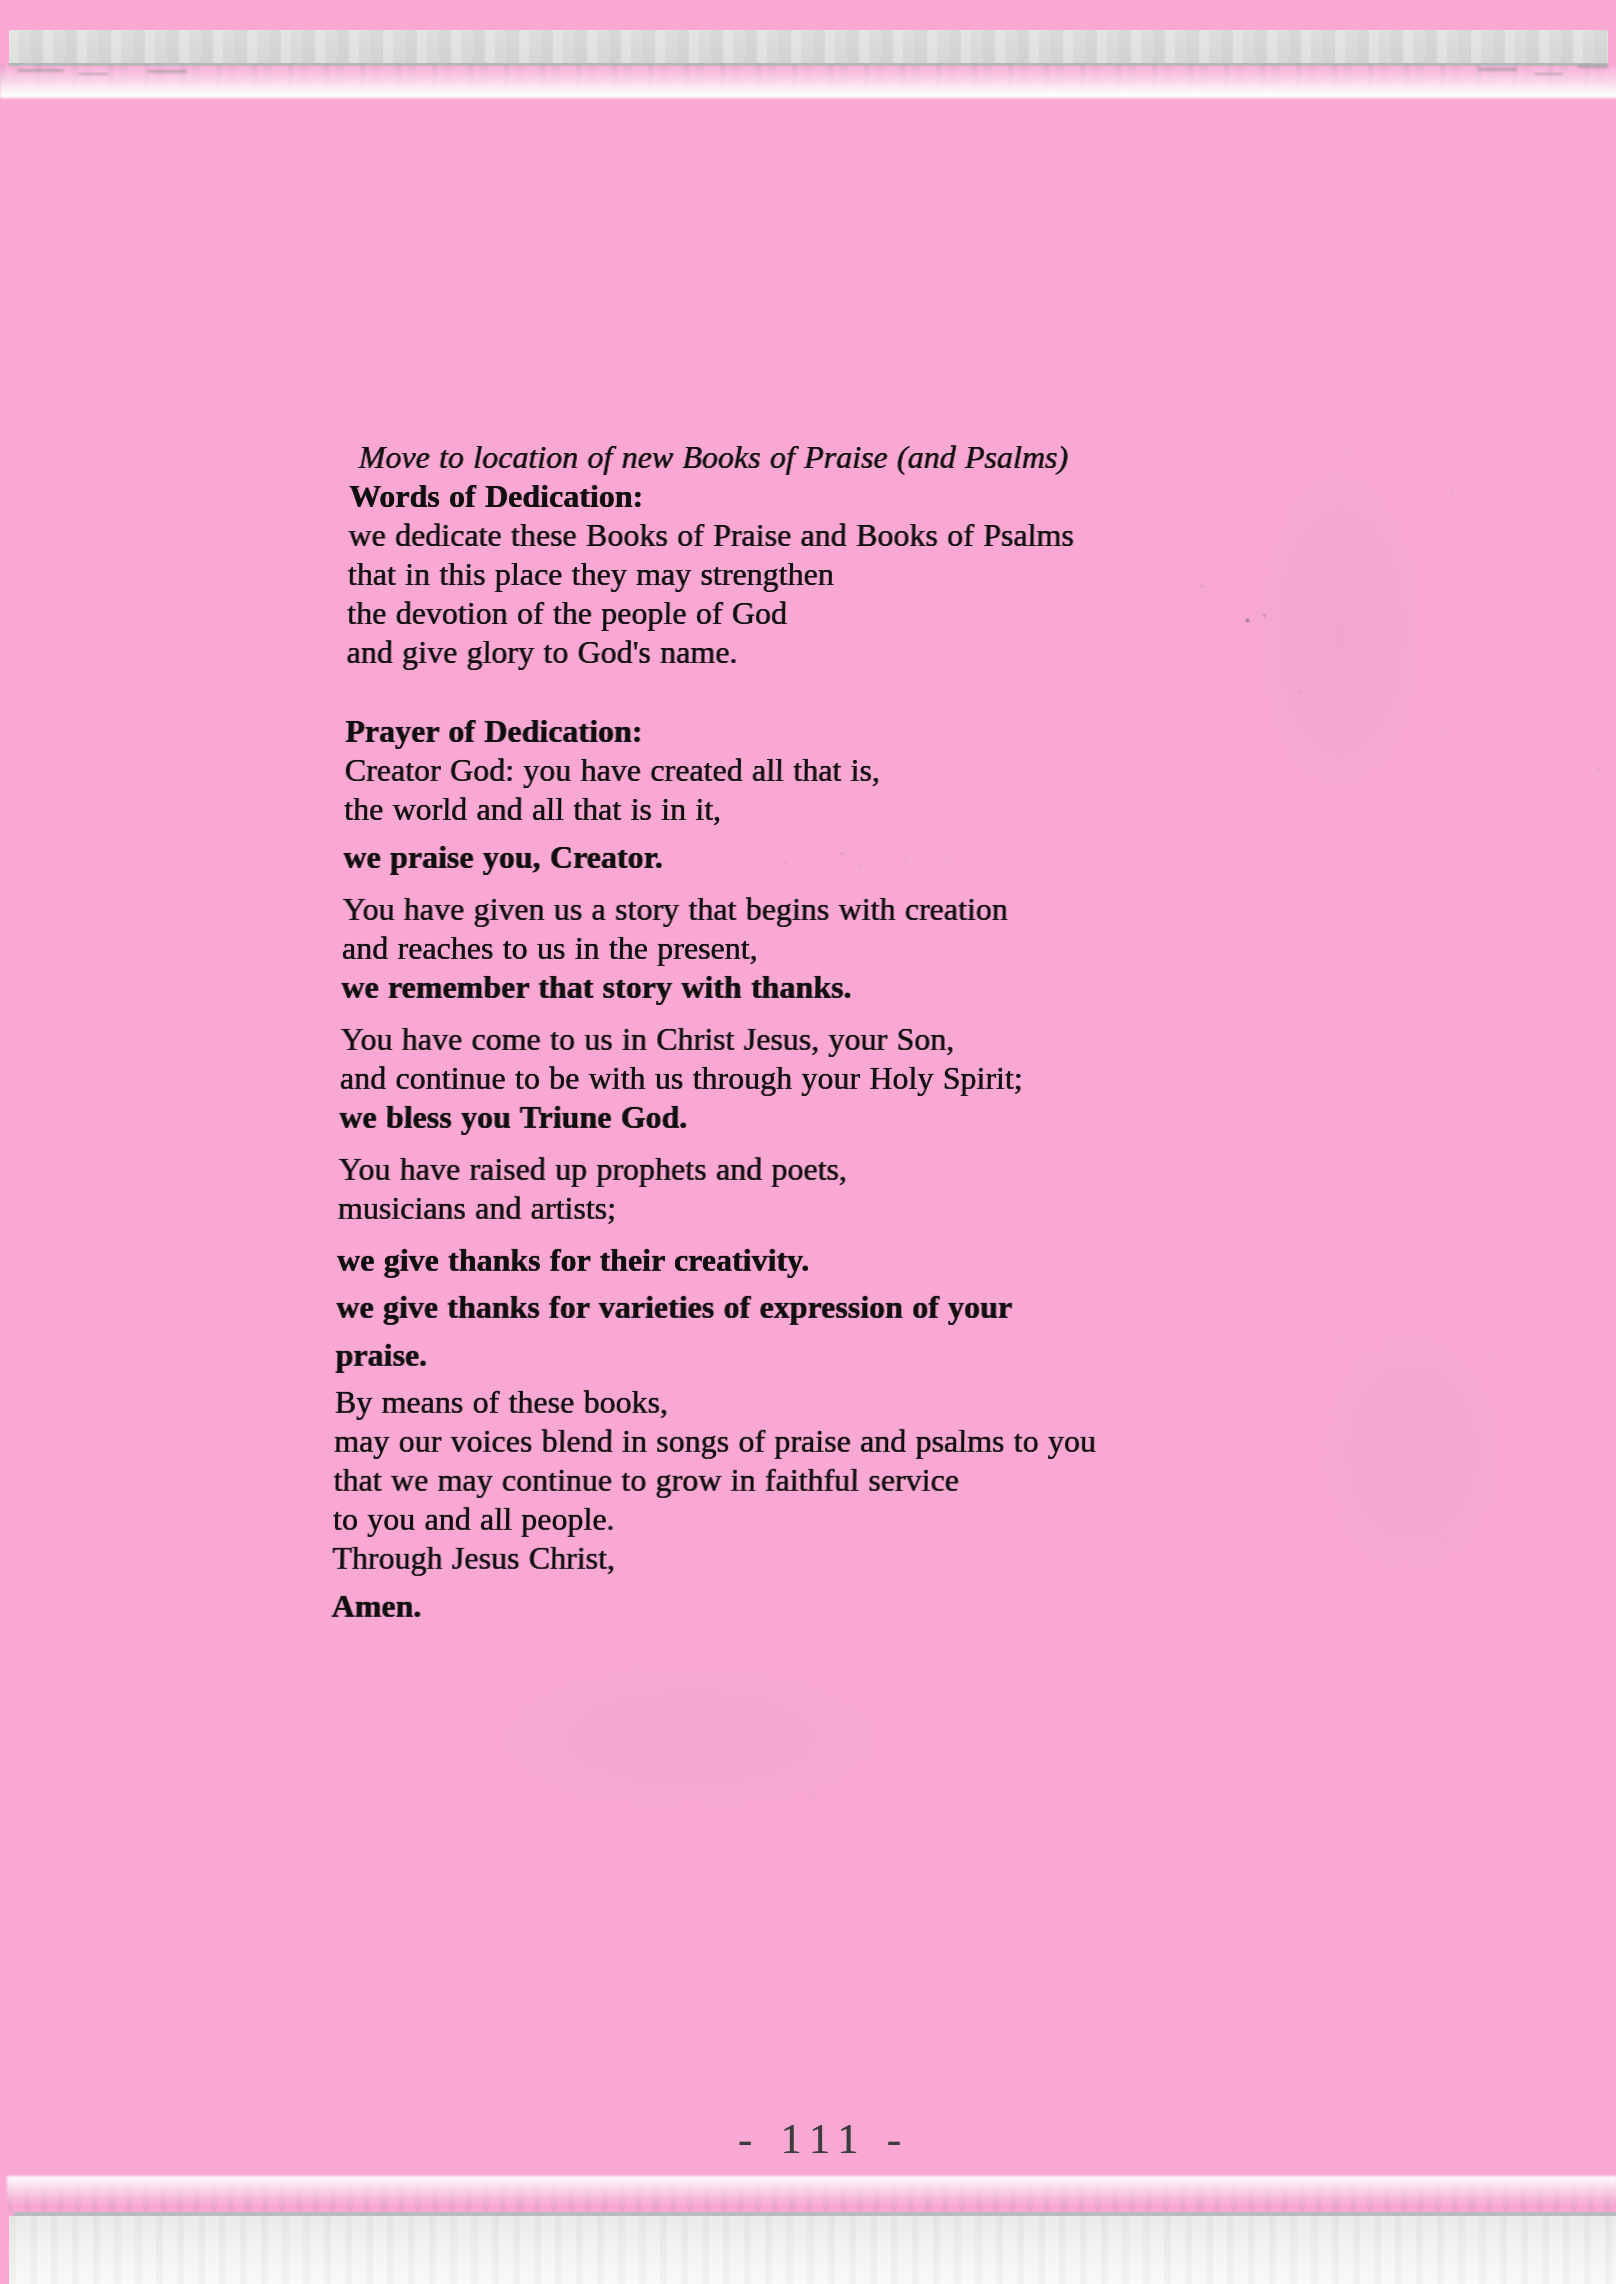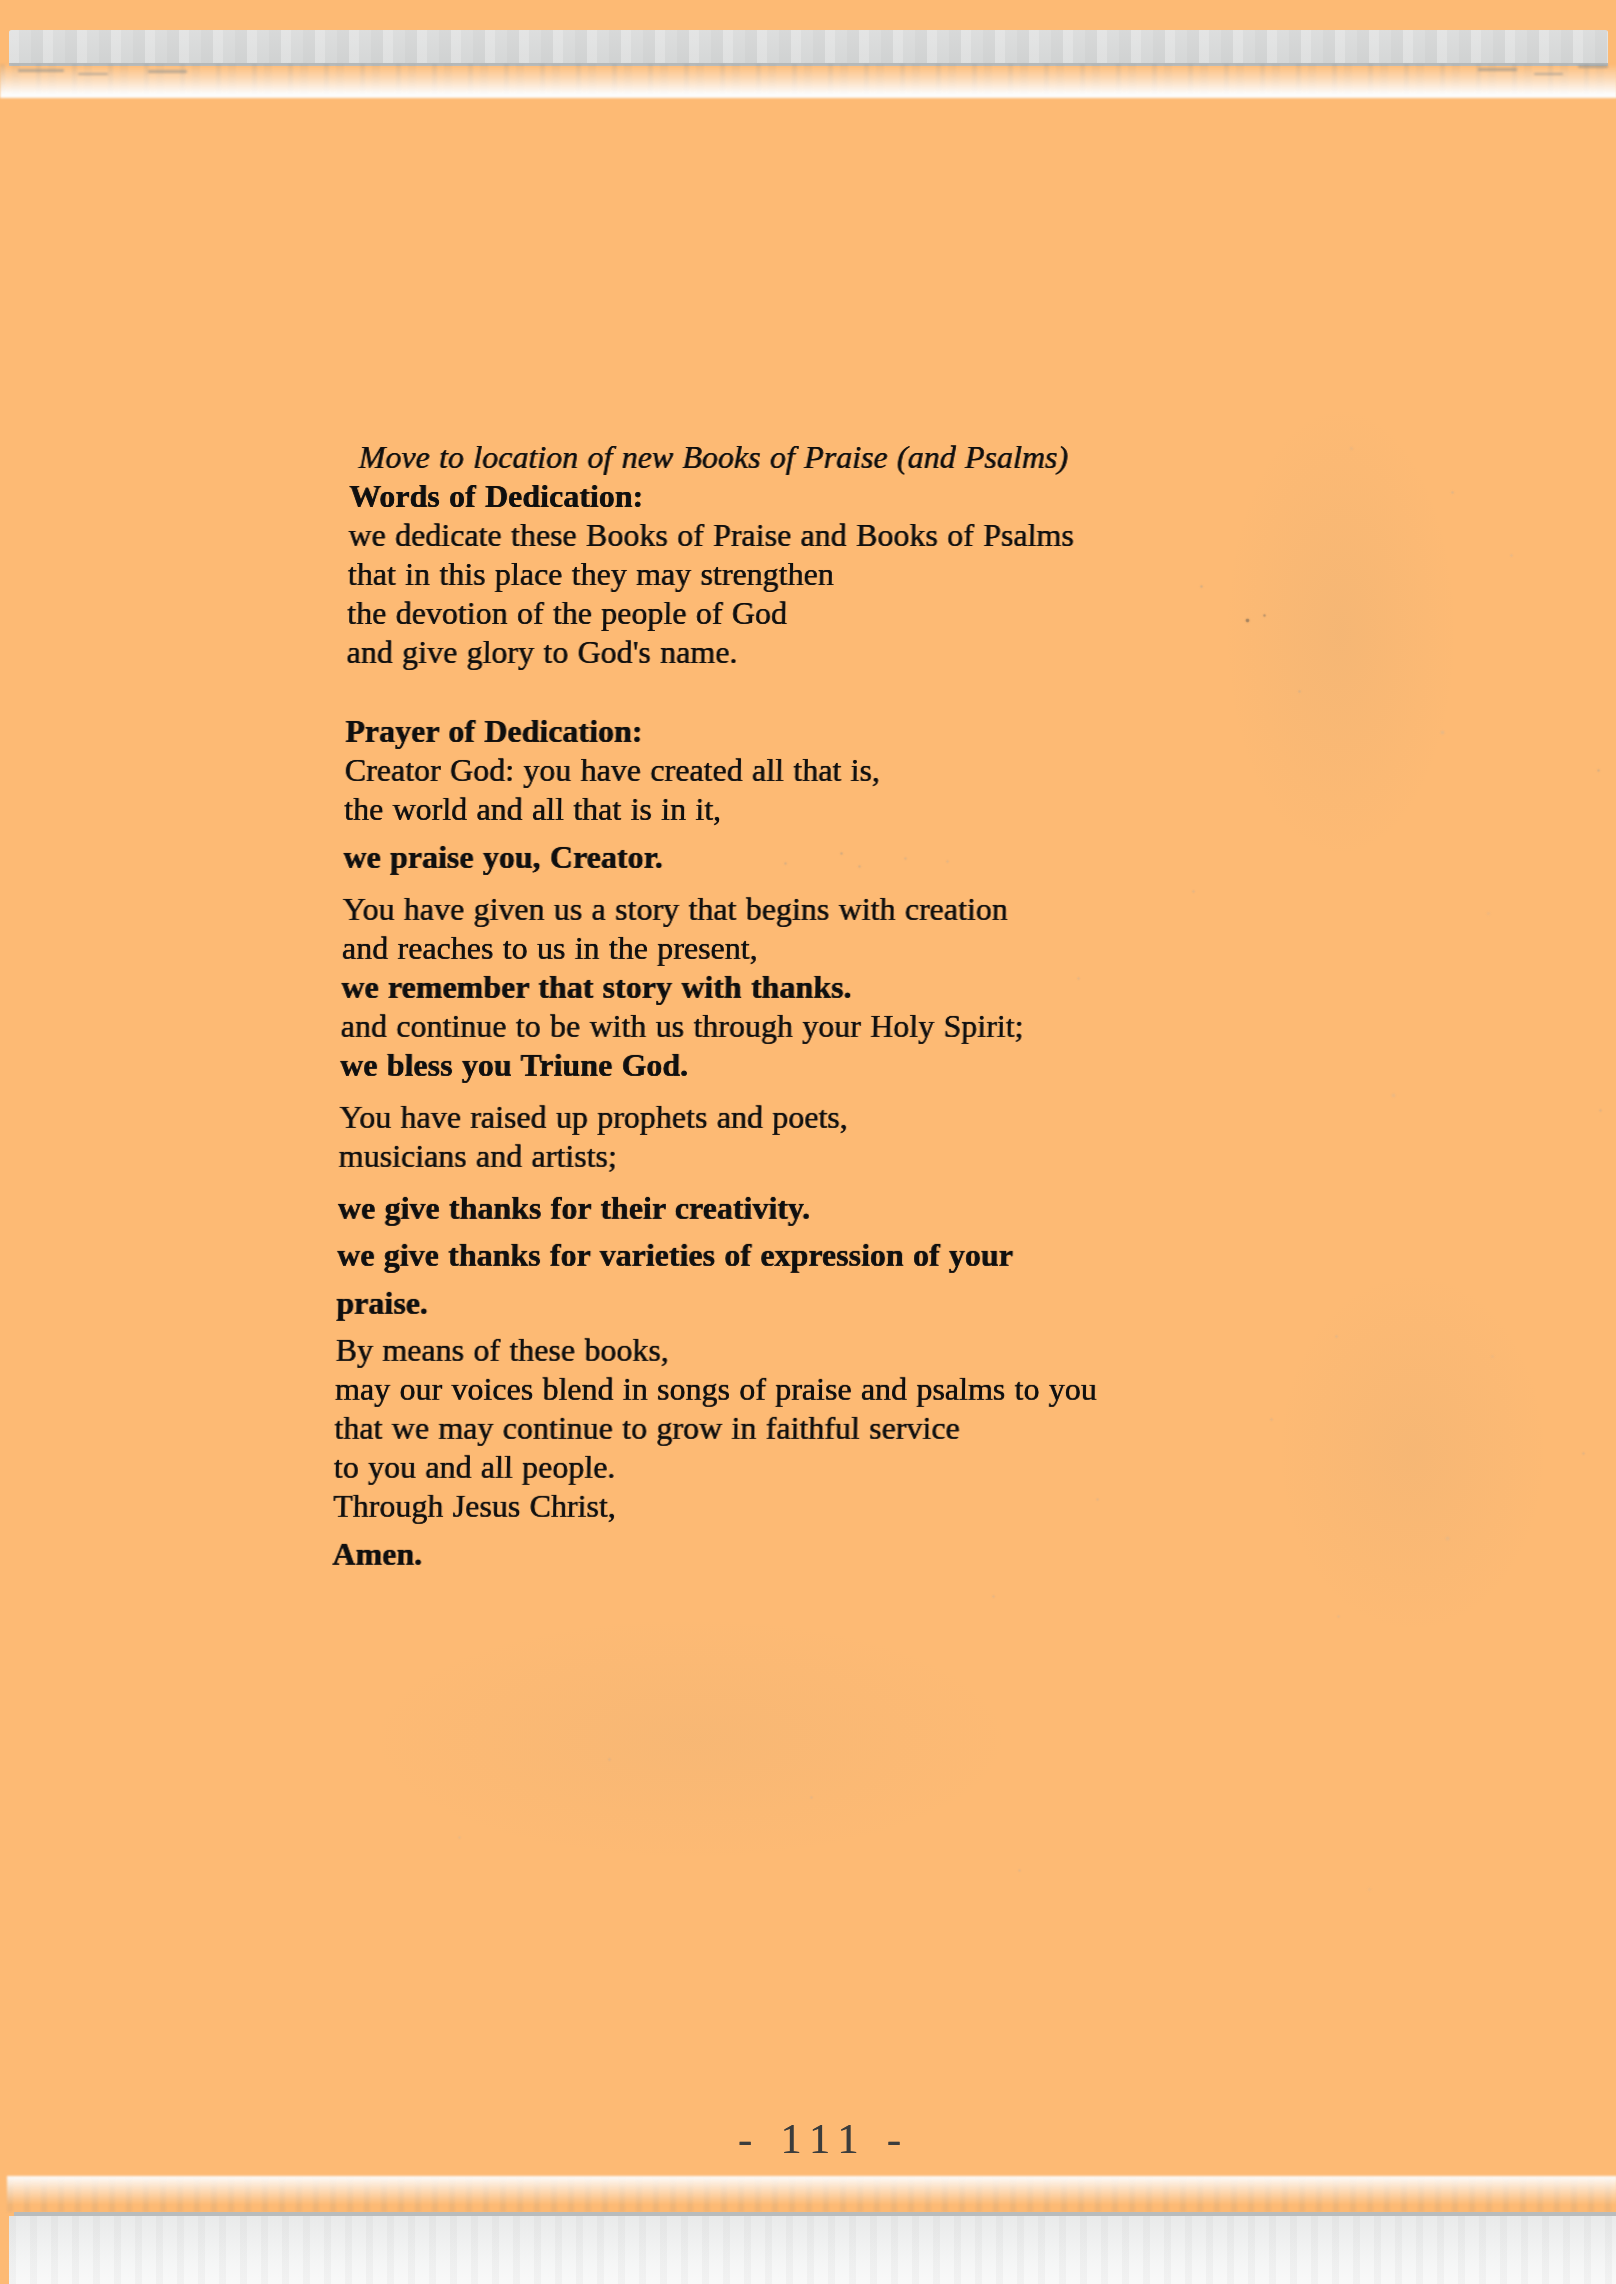--- a/index.html
+++ b/index.html
@@ -1,18 +1,18 @@
 <!DOCTYPE html>
 <html style="font-size:10.4px"><head>
 <meta charset="utf-8">
 <style>
   html,body { margin:0; padding:0; background:#ffffff; }
   .page {
     position:relative; width:1617px; height:2284px;
-    background:#fdba74; overflow:hidden;
+    background:#f9a8d4; overflow:hidden;
     font-family:"Liberation Serif", serif;
   }
 
   
   .band-top {
     position:absolute; left:9px; top:30px; width:1599px; height:33px;
     background:
       repeating-linear-gradient(90deg, rgba(255,255,255,.22) 0 10.4px, rgba(0,0,0,0) 10.4px 22px, rgba(0,0,0,.025) 22px 34px),
       linear-gradient(#dddede, #d5d7d7);
     border-bottom:3.3px solid #b5b8b8;
@@ -135,20 +135,21 @@
     <p class="line">the devotion of the people of God</p>
     <p class="line">and give glory to God's name.</p>
 
     <p class="line bold gap-lg">Prayer of Dedication:</p>
     <p class="line">Creator God: you have created all that is,</p>
     <p class="line">the world and all that is in it,</p>
     <p class="line bold gap-sm">we praise you, Creator.</p>
     <p class="line gap-md">You have given us a story that begins with creation</p>
     <p class="line">and reaches to us in the present,</p>
     <p class="line bold">we remember that story with thanks.</p>
+    <p class="line gap-md">You have come to us in Christ Jesus, your Son,</p>
     <p class="line">and continue to be with us through your Holy Spirit;</p>
     <p class="line bold">we bless you Triune God.</p>
     <p class="line gap-md">You have raised up prophets and poets,</p>
     <p class="line">musicians and artists;</p>
     <p class="line bold gap-md">we give thanks for their creativity.</p>
     <p class="line bold gap-sm">we give thanks for varieties of expression of your</p>
     <p class="line bold gap-sm">praise.</p>
     <p class="line gap-sm">By means of these books,</p>
     <p class="line">may our voices blend in songs of praise and psalms to you</p>
     <p class="line">that we may continue to grow in faithful service</p>

